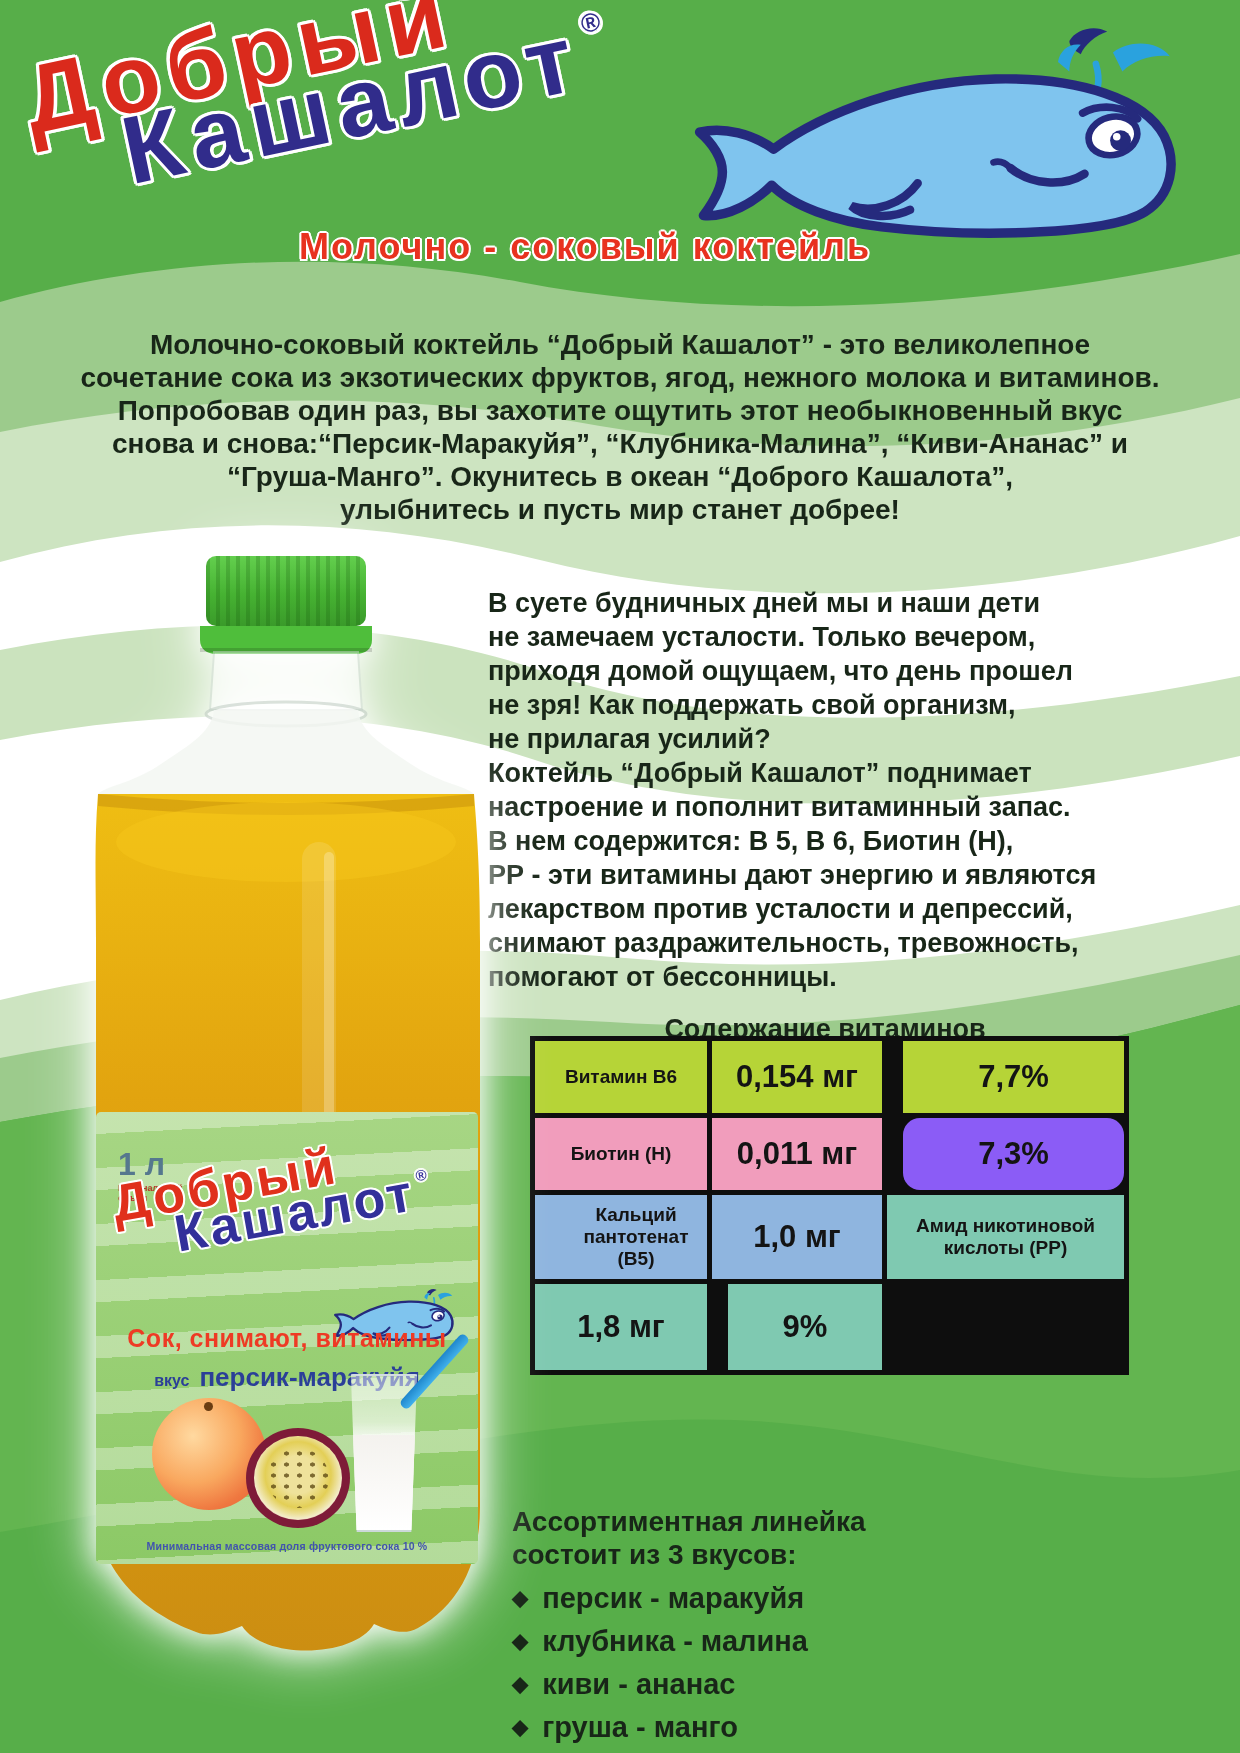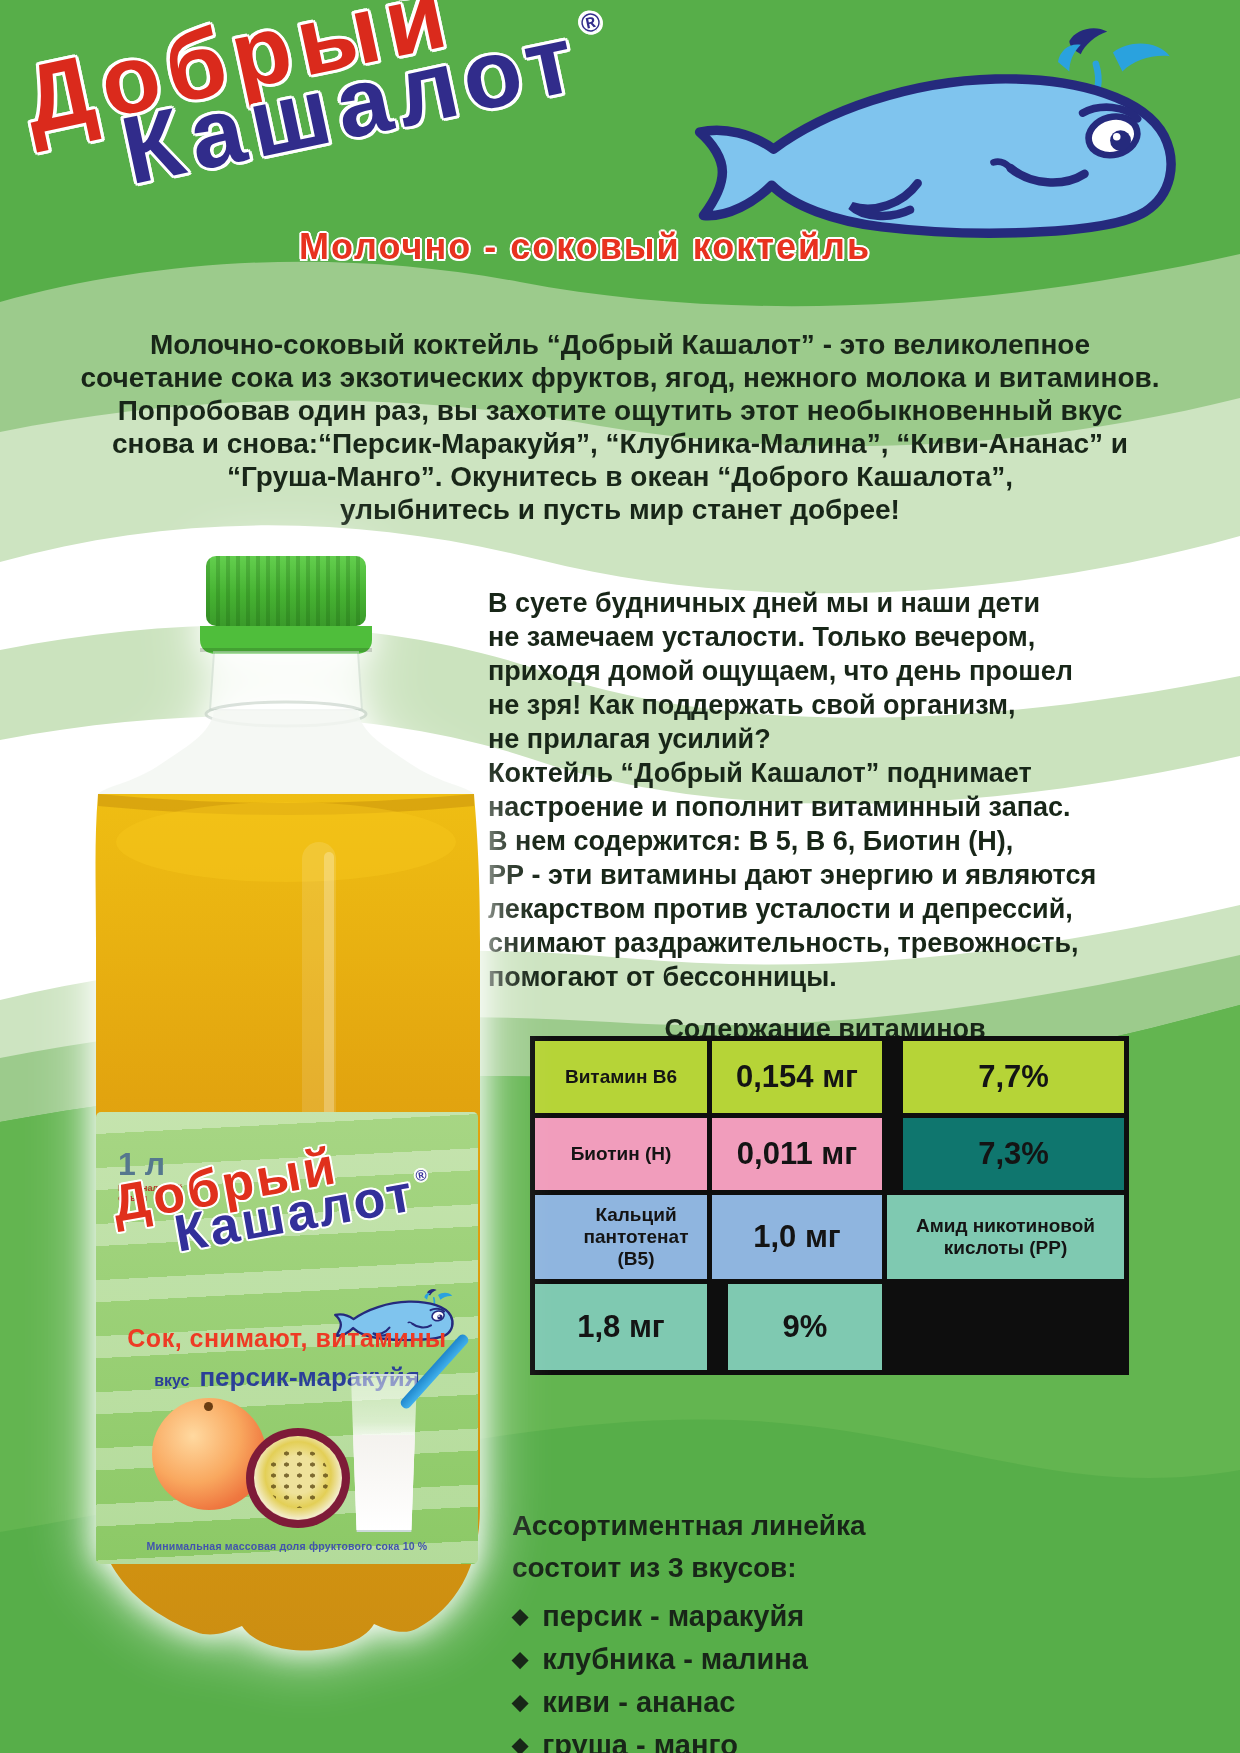--- a/index.html
+++ b/index.html
@@ -63,21 +63,21 @@
   
   .vit-title{left:590px;top:1014px;width:470px;text-align:center;font-size:27px;line-height:31px;font-weight:800;color:#182618;white-space:pre-line;z-index:4;}
   .vit-table{left:530px;top:1036px;display:grid;grid-template-columns:172px 170px 237px;grid-template-rows:72px 72px 84px 86px;gap:5px;background:#0E0E0E;padding:5px;z-index:4;}
   .cell{display:flex;align-items:center;justify-content:center;text-align:center;color:#141414;white-space:pre-line;padding:0 6px;}
   .cell.lbl{font-size:19px;line-height:22px;font-weight:800;}
   .cell.amt{font-size:31px;font-weight:700;}
   .cell.pct{font-size:31px;font-weight:800;margin-left:16px;}
 
   
   .assort{left:512px;top:1505px;width:640px;color:#182618;z-index:4;}
-  .assort-title{font-size:28px;line-height:42px;font-weight:800;white-space:pre-line;}
+  .assort-title{font-size:28px;line-height:33px;font-weight:800;white-space:pre-line;}
   .assort-list{margin-top:6px;}
   .assort-item{font-size:29px;font-weight:800;line-height:43px;display:flex;align-items:center;}
   .diamond{font-size:21px;margin-right:14px;position:relative;top:-1px;}
 </style>
 </head>
 <body>
 
 <div class="page">
 
   <svg class="bg" width="1240" height="1753" viewBox="0 0 1240 1753">
@@ -209,21 +209,21 @@
 
   <div class="abs vit-title">Содержание витаминов
 в 100 г продукта:</div>
   <div class="abs vit-table">
     <div class="cell lbl" style="background-color: rgb(182, 212, 55);">Витамин В6</div>
     <div class="cell amt" style="background-color: rgb(182, 212, 55);">0,154 мг</div>
     <div class="cell pct" style="background-color: rgb(182, 212, 55);">7,7%</div>
 
     <div class="cell lbl" style="background-color: rgb(241, 157, 188);">Биотин (Н)</div>
     <div class="cell amt" style="background-color: rgb(241, 157, 188);">0,011 мг</div>
-    <div class="cell pct" style="background-color: #0f766e;">7,3%</div>
+    <div class="cell pct" style="background-color: #8b5cf6; border-radius: 17px;">7,3%</div>
 
     <div class="cell lbl" style="background-color: rgb(143, 181, 223); padding-left: 36px;">Кальций пантотенат
 (В5)</div>
     <div class="cell amt" style="background-color: rgb(143, 181, 223);">1,0 мг</div>
 
     <div class="cell lbl" style="background-color: rgb(127, 201, 177);">Амид никотиновой
 кислоты (РР)</div>
     <div class="cell amt" style="background-color: rgb(127, 201, 177);">1,8 мг</div>
     <div class="cell pct" style="background-color: rgb(127, 201, 177);">9%</div>
   </div>

